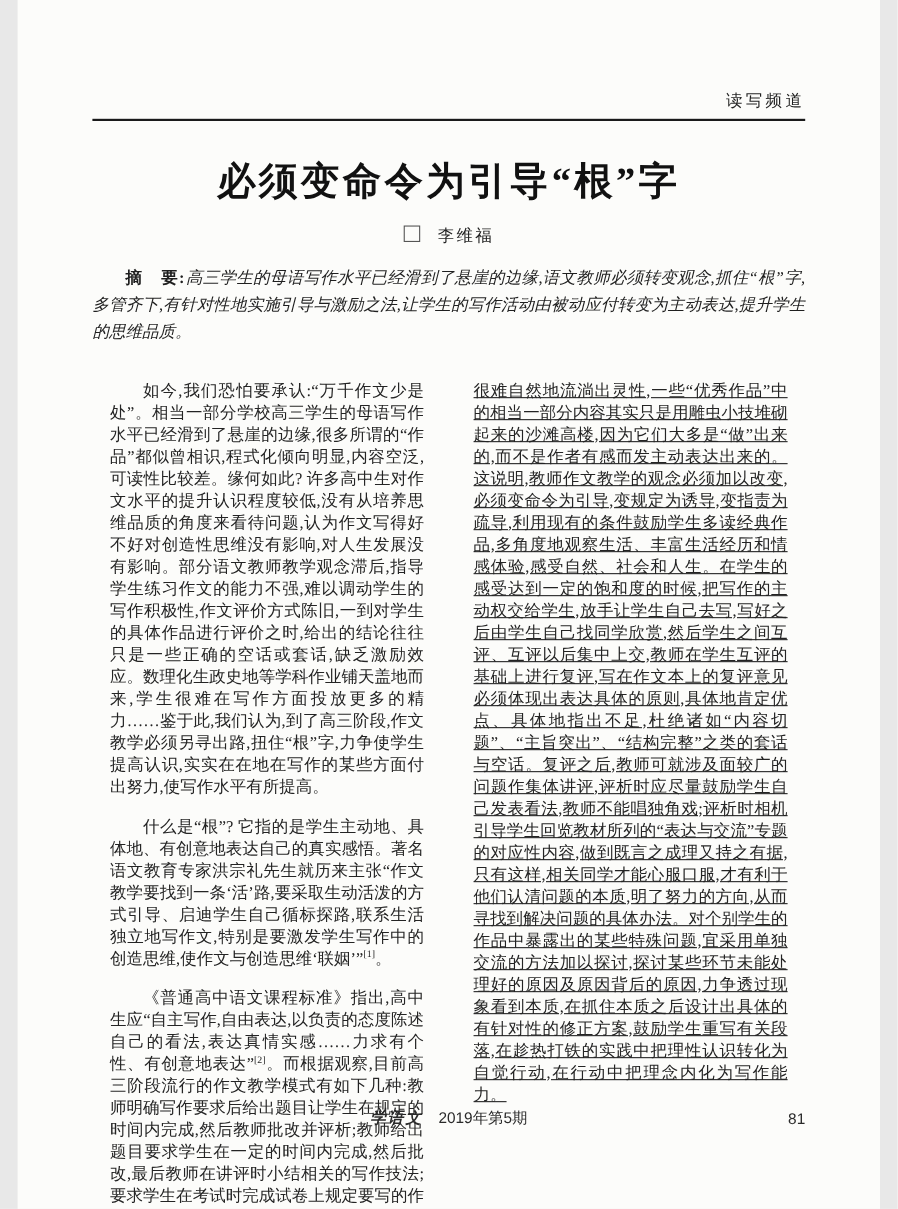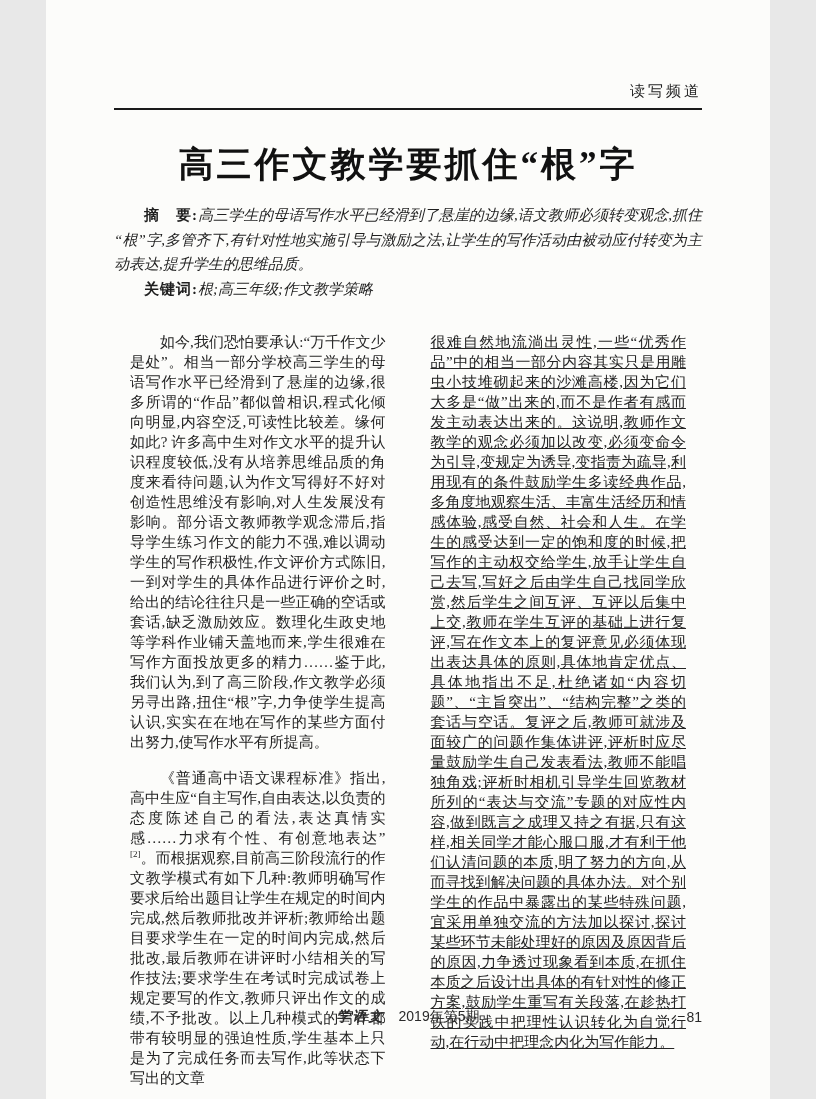--- a/index.html
+++ b/index.html
@@ -1,19 +1,19 @@
 <!DOCTYPE html>
 <html lang="zh"><head>
 <meta charset="utf-8">
 <style>
   html,body { margin:0; padding:0; }
   body { background:#e8e8e8; font-family:"Liberation Serif","DejaVu Serif",serif; }
   .page {
     position:relative;
-    width:724px; height:1099px;
+    width:784px; height:1099px;
     margin:0 auto;
     background:#fcfcfa;
     color:#262626;
     overflow:hidden;
   }
   .content { padding:0 68px; }
 
   
   .channel-row {
     margin-top:82px;
@@ -125,31 +125,34 @@
 </head>
 <body>
 
 <div class="page">
   <div class="content">
 
     <div class="channel-row">读写频道</div>
 
     <hr class="header-rule">
 
-    <h1 class="article-title">高三作文教学要抓住“根”字</h1>
+    <h1 class="article-title">必须变命令为引导“根”字</h1>
 
+    <div class="author-line">
+      <span class="author-box"></span><span>李维福</span>
+    </div>
 
     <div class="abstract-block">
       <p><span class="meta-label">摘　要:</span><span>高三学生的母语写作水平已经滑到了悬崖的边缘,语文教师必须转变观念,抓住“根”字,多管齐下,有针对性地实施引导与激励之法,让学生的写作活动由被动应付转变为主动表达,提升学生的思维品质。</span></p>
-      <p><span class="meta-label">关键词:</span><span>根;高三年级;作文教学策略</span></p>
     </div>
 
     <div class="body-columns">
       <div class="col">
         <p>如今,我们恐怕要承认:“万千作文少是处”。相当一部分学校高三学生的母语写作水平已经滑到了悬崖的边缘,很多所谓的“作品”都似曾相识,程式化倾向明显,内容空泛,可读性比较差。缘何如此? 许多高中生对作文水平的提升认识程度较低,没有从培养思维品质的角度来看待问题,认为作文写得好不好对创造性思维没有影响,对人生发展没有影响。部分语文教师教学观念滞后,指导学生练习作文的能力不强,难以调动学生的写作积极性,作文评价方式陈旧,一到对学生的具体作品进行评价之时,给出的结论往往只是一些正确的空话或套话,缺乏激励效应。数理化生政史地等学科作业铺天盖地而来,学生很难在写作方面投放更多的精力……鉴于此,我们认为,到了高三阶段,作文教学必须另寻出路,扭住“根”字,力争使学生提高认识,实实在在地在写作的某些方面付出努力,使写作水平有所提高。</p>
+        <p>什么是“根”? 它指的是学生主动地、具体地、有创意地表达自己的真实感悟。著名语文教育专家洪宗礼先生就历来主张“作文教学要找到一条‘活’路,要采取生动活泼的方式引导、启迪学生自己循标探路,联系生活独立地写作文,特别是要激发学生写作中的创造思维,使作文与创造思维‘联姻’”<sup>[1]</sup>。</p>
         <p>《普通高中语文课程标准》指出,高中生应“自主写作,自由表达,以负责的态度陈述自己的看法,表达真情实感……力求有个性、有创意地表达”<sup>[2]</sup>。而根据观察,目前高三阶段流行的作文教学模式有如下几种:教师明确写作要求后给出题目让学生在规定的时间内完成,然后教师批改并评析;教师给出题目要求学生在一定的时间内完成,然后批改,最后教师在讲评时小结相关的写作技法;要求学生在考试时完成试卷上规定要写的作文,教师只评出作文的成绩,不予批改。以上几种模式的写作都带有较明显的强迫性质,学生基本上只是为了完成任务而去写作,此等状态下写出的文章</p>
       </div>
       <div class="col">
         <p class="continuation">很难自然地流淌出灵性,一些“优秀作品”中的相当一部分内容其实只是用雕虫小技堆砌起来的沙滩高楼,因为它们大多是“做”出来的,而不是作者有感而发主动表达出来的。这说明,教师作文教学的观念必须加以改变,必须变命令为引导,变规定为诱导,变指责为疏导,利用现有的条件鼓励学生多读经典作品,多角度地观察生活、丰富生活经历和情感体验,感受自然、社会和人生。在学生的感受达到一定的饱和度的时候,把写作的主动权交给学生,放手让学生自己去写,写好之后由学生自己找同学欣赏,然后学生之间互评、互评以后集中上交,教师在学生互评的基础上进行复评,写在作文本上的复评意见必须体现出表达具体的原则,具体地肯定优点、具体地指出不足,杜绝诸如“内容切题”、“主旨突出”、“结构完整”之类的套话与空话。复评之后,教师可就涉及面较广的问题作集体讲评,评析时应尽量鼓励学生自己发表看法,教师不能唱独角戏;评析时相机引导学生回览教材所列的“表达与交流”专题的对应性内容,做到既言之成理又持之有据,只有这样,相关同学才能心服口服,才有利于他们认清问题的本质,明了努力的方向,从而寻找到解决问题的具体办法。对个别学生的作品中暴露出的某些特殊问题,宜采用单独交流的方法加以探讨,探讨某些环节未能处理好的原因及原因背后的原因,力争透过现象看到本质,在抓住本质之后设计出具体的有针对性的修正方案,鼓励学生重写有关段落,在趁热打铁的实践中把理性认识转化为自觉行动,在行动中把理念内化为写作能力。</p>
       </div>
     </div>
 
   </div>
 
   <div class="footer">

